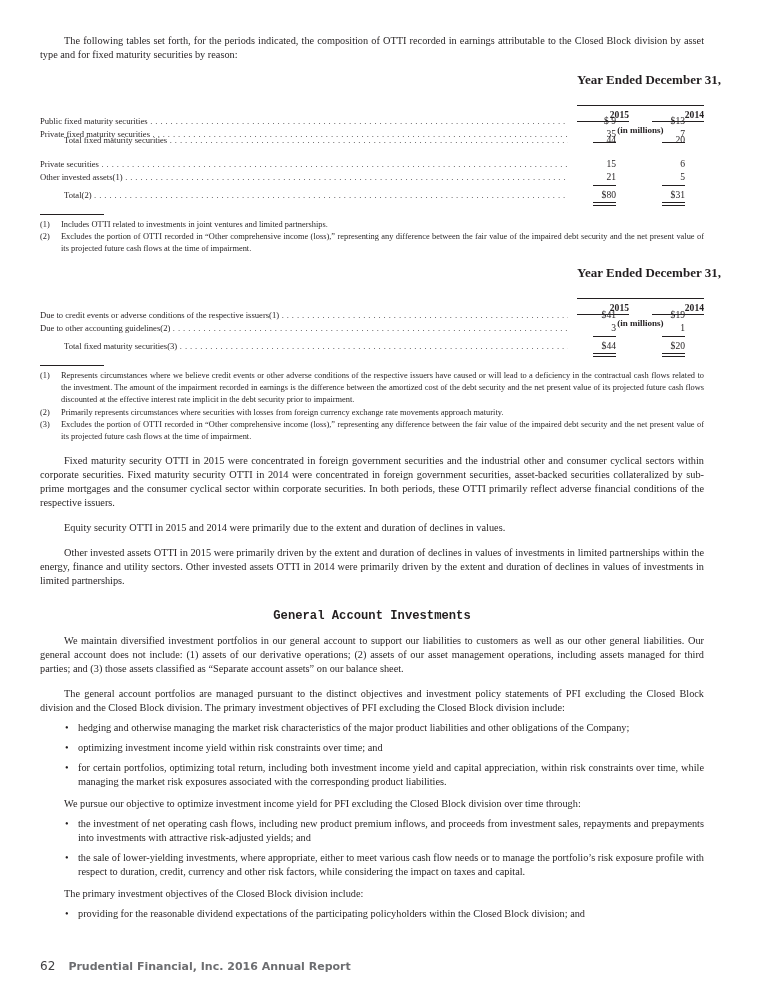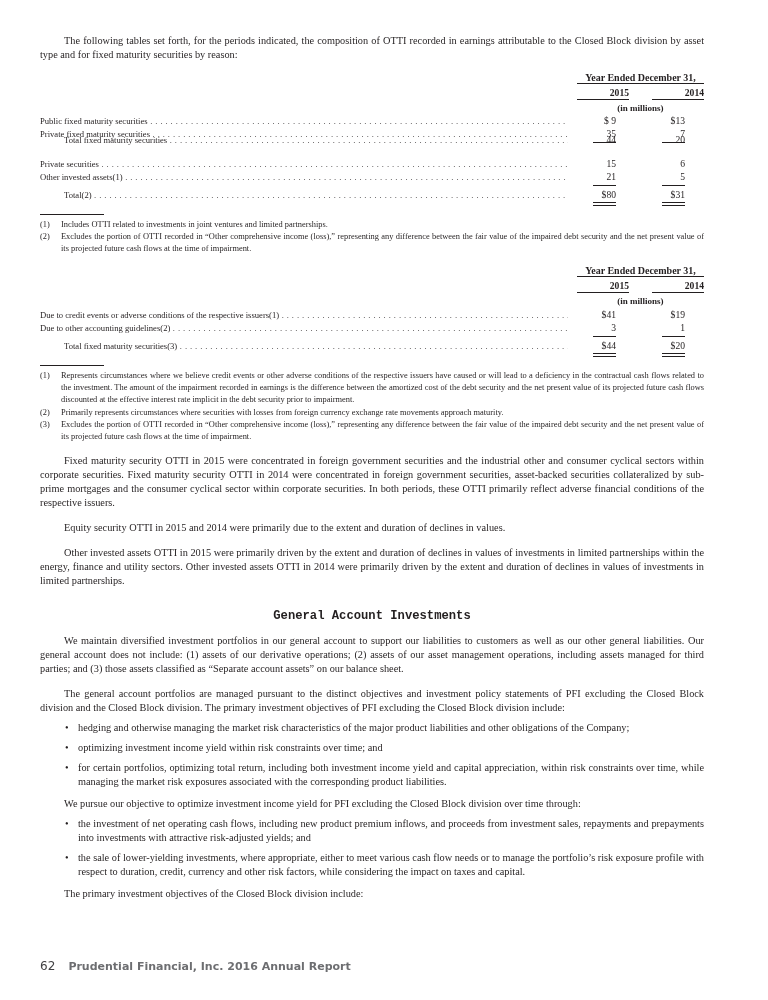--- a/index.html
+++ b/index.html
@@ -9,21 +9,21 @@
     color: #231f20;
   }
   .page { position: absolute; left: 40px; top: 0; width: 664px; }
   p { margin: 0; font-size: 10.3px; line-height: 14px; text-align: justify; }
   .indent { text-indent: 24px; }
   .intro { position: absolute; top: 34px; left: 0; width: 664px; }
 
   
   .otbl { position: absolute; left: 0; width: 664px; font-size: 8.6px; }
   .thead { position: absolute; left: 537px; width: 127px; text-align: center; font-weight: bold; }
-  .thead .yh { font-size: 10px; border-bottom: 1.5px solid #231f20; padding-bottom: 0; white-space: nowrap; }
+  .thead .yh { font-size: 13px; border-bottom: 1.5px solid #231f20; padding-bottom: 17px; white-space: nowrap; }
   .thead .cols { display: flex; justify-content: space-between; margin-top: 3px; }
   .thead .cols span { width: 52px; border-bottom: 1.5px solid #231f20; padding-bottom: 1px; font-size: 9.6px; text-align: right; }
   .thead .mil { font-size: 9px; margin-top: 3px; }
 
   .row { position: absolute; left: 0; width: 664px; height: 12px; line-height: 12px; }
   .row .lbl { position: absolute; left: 0; width: 528px; overflow: hidden; white-space: nowrap; }
   .row .lbl.sub { left: 24px; width: 504px; }
   .row .lbl::after {
     content: " . . . . . . . . . . . . . . . . . . . . . . . . . . . . . . . . . . . . . . . . . . . . . . . . . . . . . . . . . . . . . . . . . . . . . . . . . . . . . . . . . . . . . . . . . . . . . . . . . . . . . . . .";
     letter-spacing: 0.4px;
@@ -168,19 +168,22 @@
       <li>hedging and otherwise managing the market risk characteristics of the major product liabilities and other obligations of the Company;</li>
       <li>optimizing investment income yield within risk constraints over time; and</li>
       <li>for certain portfolios, optimizing total return, including both investment income yield and capital appreciation, within risk constraints over time, while managing the market risk exposures associated with the corresponding product liabilities.</li>
     </ul>
     <p class="indent" style="margin-top:8px;">We pursue our objective to optimize investment income yield for PFI excluding the Closed Block division over time through:</p>
     <ul style="margin-top:6px; margin-left:24px;">
       <li>the investment of net operating cash flows, including new product premium inflows, and proceeds from investment sales, repayments and prepayments into investments with attractive risk-adjusted yields; and</li>
       <li>the sale of lower-yielding investments, where appropriate, either to meet various cash flow needs or to manage the portfolio’s risk exposure profile with respect to duration, credit, currency and other risk factors, while considering the impact on taxes and capital.</li>
     </ul>
     <p class="indent" style="margin-top:8px;">The primary investment objectives of the Closed Block division include:</p>
+    <ul style="margin-top:6px; margin-left:24px;">
+      <li>providing for the reasonable dividend expectations of the participating policyholders within the Closed Block division; and</li>
+    </ul>
   </div>
 </div>
 
 <div class="footer">
   <span class="pn">62</span>
   <span class="ft">Prudential Financial, Inc. 2016 Annual Report</span>
 </div>
 
 </body></html>

